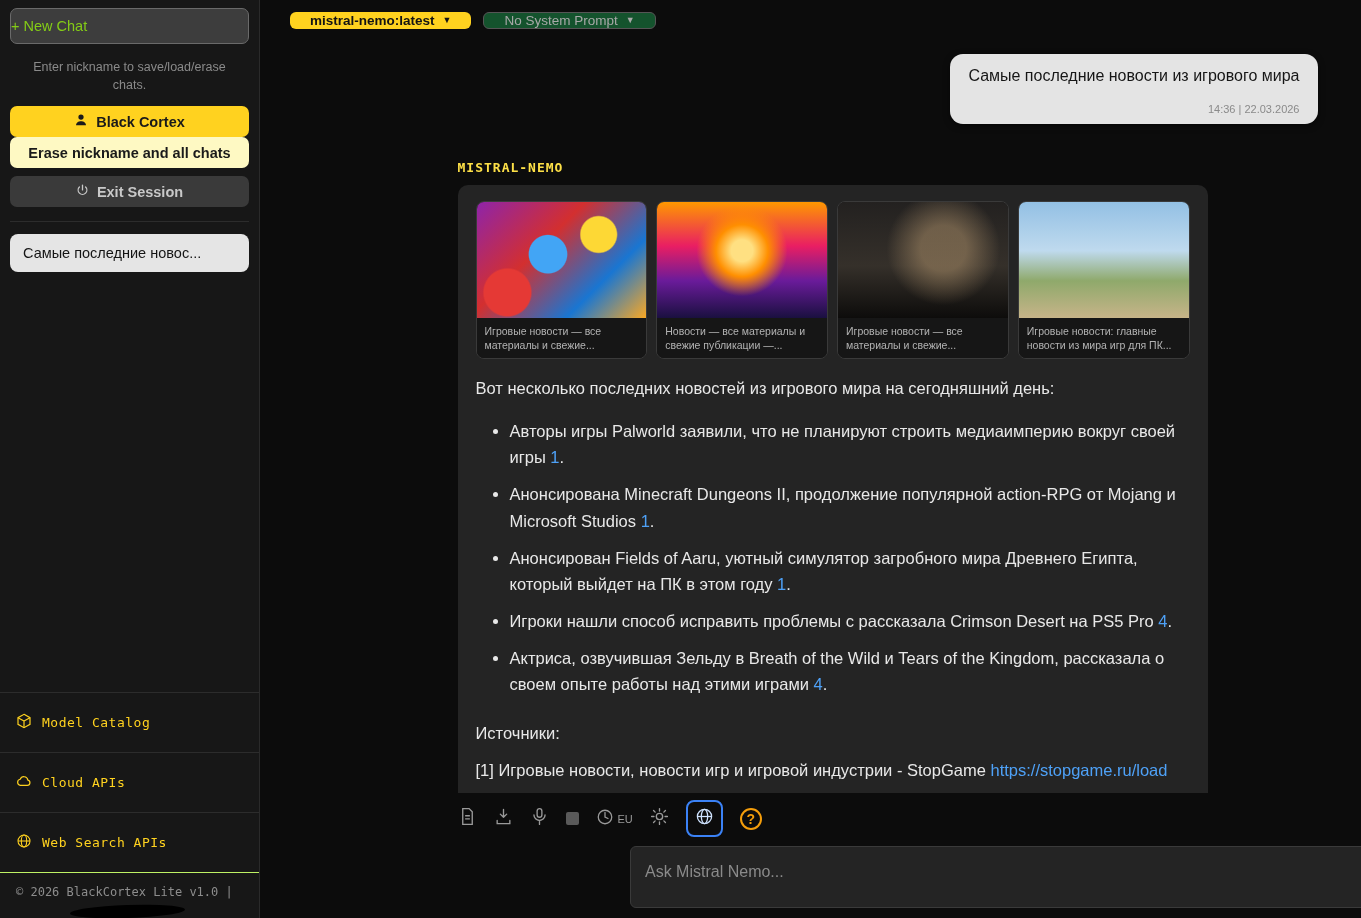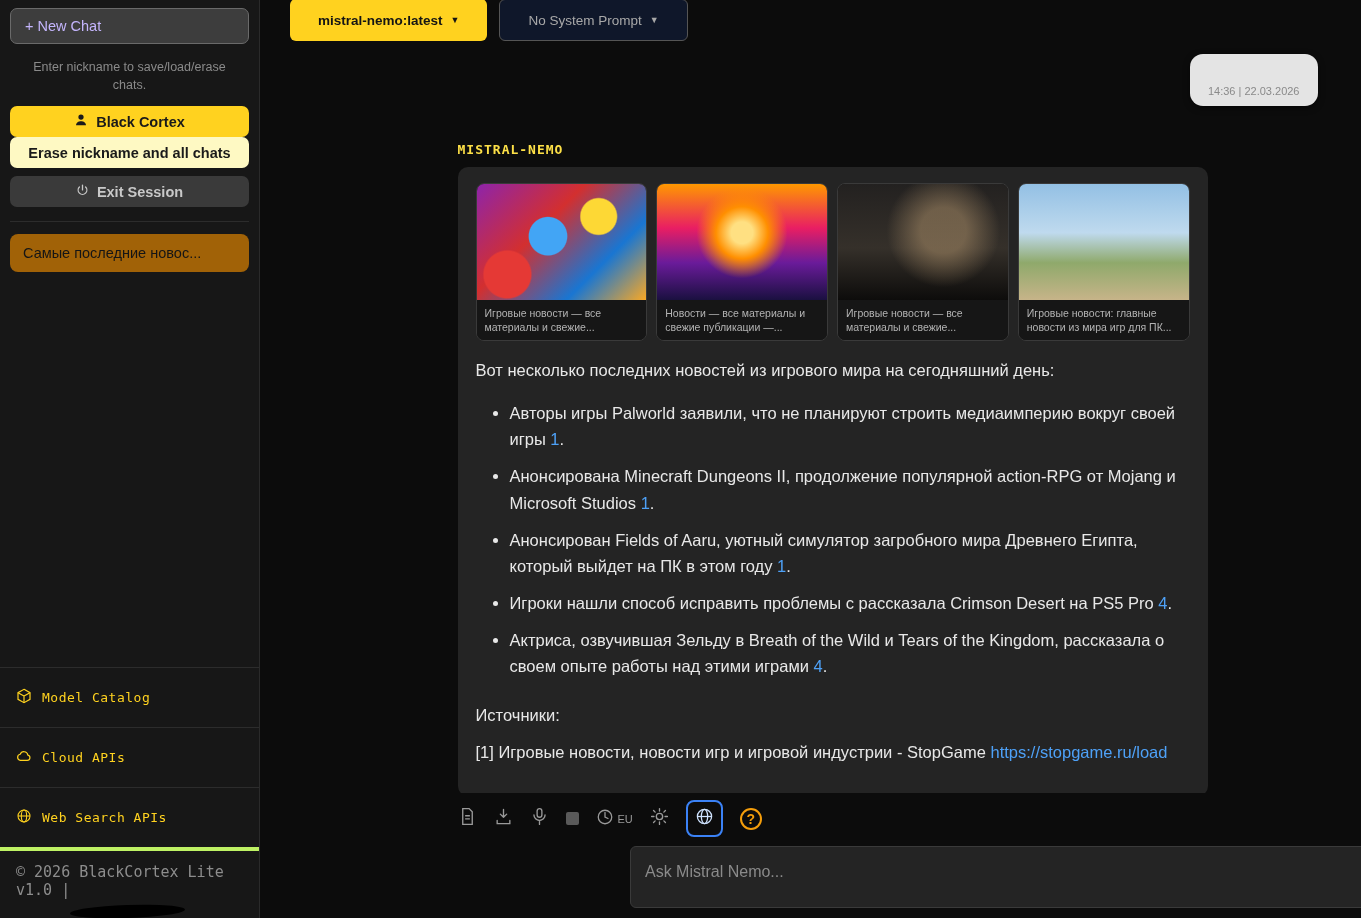--- a/index.html
+++ b/index.html
@@ -6,48 +6,48 @@
   html,body { width:1361px; height:918px; overflow:hidden; background:#0b0b0b;
     font-family:"Liberation Sans", sans-serif; color:#e6e6e6; }
   .app { display:flex; width:100%; height:100%; }
 
   
   .sidebar { width:260px; min-width:260px; height:100%; background:#171717;
     border-right:1px solid #2a2a2a; display:flex; flex-direction:column; position:relative; }
   .sb-top { padding:8px 10px 0 10px; }
   .btn { display:flex; align-items:center; justify-content:center; gap:8px;
     width:100%; border-radius:7px; cursor:pointer; font-size:14.5px; }
-  .new-chat { background:#3d3d3d; border:1px solid #6a6a6a; color:#c4b5fd;
-    height:36px; justify-content:flex-start; padding-left:14px; margin-bottom:14px; }
+  .new-chat { background:#3d3d3d; border:1px solid #6a6a6a; color:#84cc16;
+    height:36px; justify-content:flex-start; margin-bottom:14px; }
   .hint { color:#8a8a8a; font-size:12.5px; text-align:center; line-height:1.45;
     padding:0 18px; margin-bottom:12px; }
   .nick { background:#ffd21f; color:#1a1a1a; font-weight:bold; height:31px; }
   .erase { background:#fef9c3; color:#1a1a1a; font-weight:bold; height:31px; margin-bottom:8px; }
   .exit { background:#3a3a3a; color:#c9c9c9; font-weight:bold; height:31px; }
   .sb-divider { border-top:1px solid #2c2c2c; margin:14px 0 12px 0; }
-  .chat-item { background:#a16207; color:#151515; border-radius:8px; padding:11px 13px;
+  .chat-item { background:#e5e5e5; color:#151515; border-radius:8px; padding:11px 13px;
     font-size:14.5px; margin:0 10px; cursor:pointer; }
   .sb-spacer { flex:1; }
   .sb-link { display:flex; align-items:center; gap:10px; padding:20px 16px;
     border-top:1px solid #2c2c2c; color:#ffd21f;
     font-family:"DejaVu Sans Mono", monospace; font-size:13px; letter-spacing:0.5px; cursor:pointer; }
   .sb-link svg { stroke:#ffd21f; }
-  .copyright { color:#8d8d8d; font-family:"DejaVu Sans Mono", monospace; font-size:15px;
-    padding:12px 16px 4px 16px; border-top:4px solid #bef264; }
+  .copyright { color:#8d8d8d; font-family:"DejaVu Sans Mono", monospace; font-size:12px;
+    padding:12px 16px 4px 16px; border-top:1px solid #bef264; }
   .scribble { width:115px; height:13px; background:#000; border-radius:50%;
     margin:2px 0 0 70px; transform:rotate(-2deg); }
 
   
   .main { flex:1; display:flex; flex-direction:column; height:100%; position:relative; background:#0c0c0c; }
   .topbar { height:40px; display:flex; align-items:center; gap:12px; padding-left:30px; }
-  .select { display:flex; align-items:center; gap:8px; border-radius:6px; height:42px;
-    padding:0 28px; font-size:13.5px; cursor:pointer;justify-content:space-between; }
+  .select { display:flex; align-items:center; gap:8px; border-radius:6px; height:17px;
+    padding:0 20px; font-size:13.5px; cursor:pointer;justify-content:space-between; }
   .model-select { background:#ffd21f; color:#141414; font-weight:bold; }
   .model-select .caret { font-size:9px; color:#141414; }
-  .prompt-select { background:#0f172a; border:1px solid #555; color:#a8a8a8; }
+  .prompt-select { background:#14532d; border:1px solid #555; color:#a8a8a8; }
   .prompt-select .caret { font-size:9px; color:#a8a8a8; }
 
   .chat-scroll { flex:1; overflow:hidden; position:relative; padding-top:14px; }
   .thread { width:860px; margin:0 auto; }
 
   
   .user-row { display:flex; justify-content:flex-end; margin-bottom:36px; }
   .user-bubble { background:#e4e4e4; color:#161616; border-radius:13px; padding:13px 18px 9px 18px;
     max-width:420px; font-size:16px; box-shadow:0 2px 6px rgba(0,0,0,.5); }
   .user-time { color:#8a8a8a; font-size:11px; text-align:right; margin-top:18px; }
@@ -187,20 +187,21 @@
         <span>No System Prompt</span>
         <span class="caret">▼</span>
       </div>
     </div>
 
     <div class="chat-scroll">
       <div class="thread">
 
         <div class="user-row">
           <div class="user-bubble">
+            <div>Самые последние новости из игрового мира</div>
             <div class="user-time">14:36 | 22.03.2026</div>
           </div>
         </div>
 
         <div class="model-label">MISTRAL-NEMO</div>
 
         <div class="a-card">
 
           <div class="thumbs">
             <div class="thumb">

